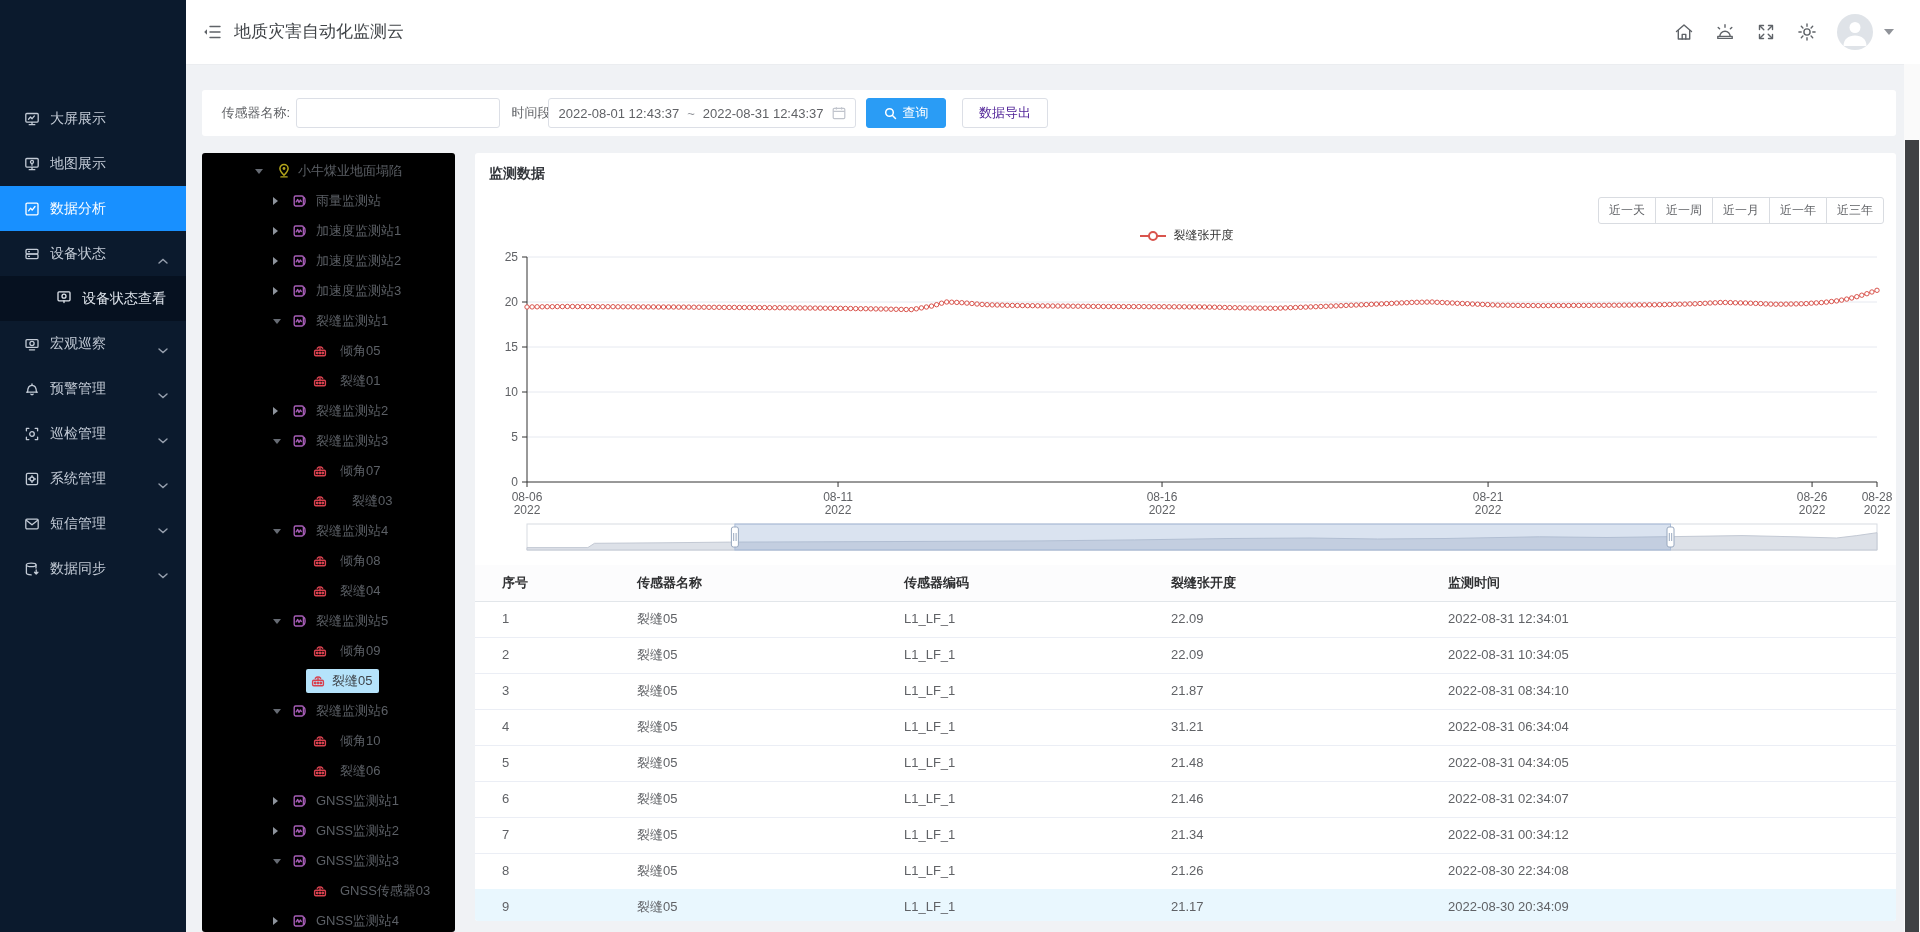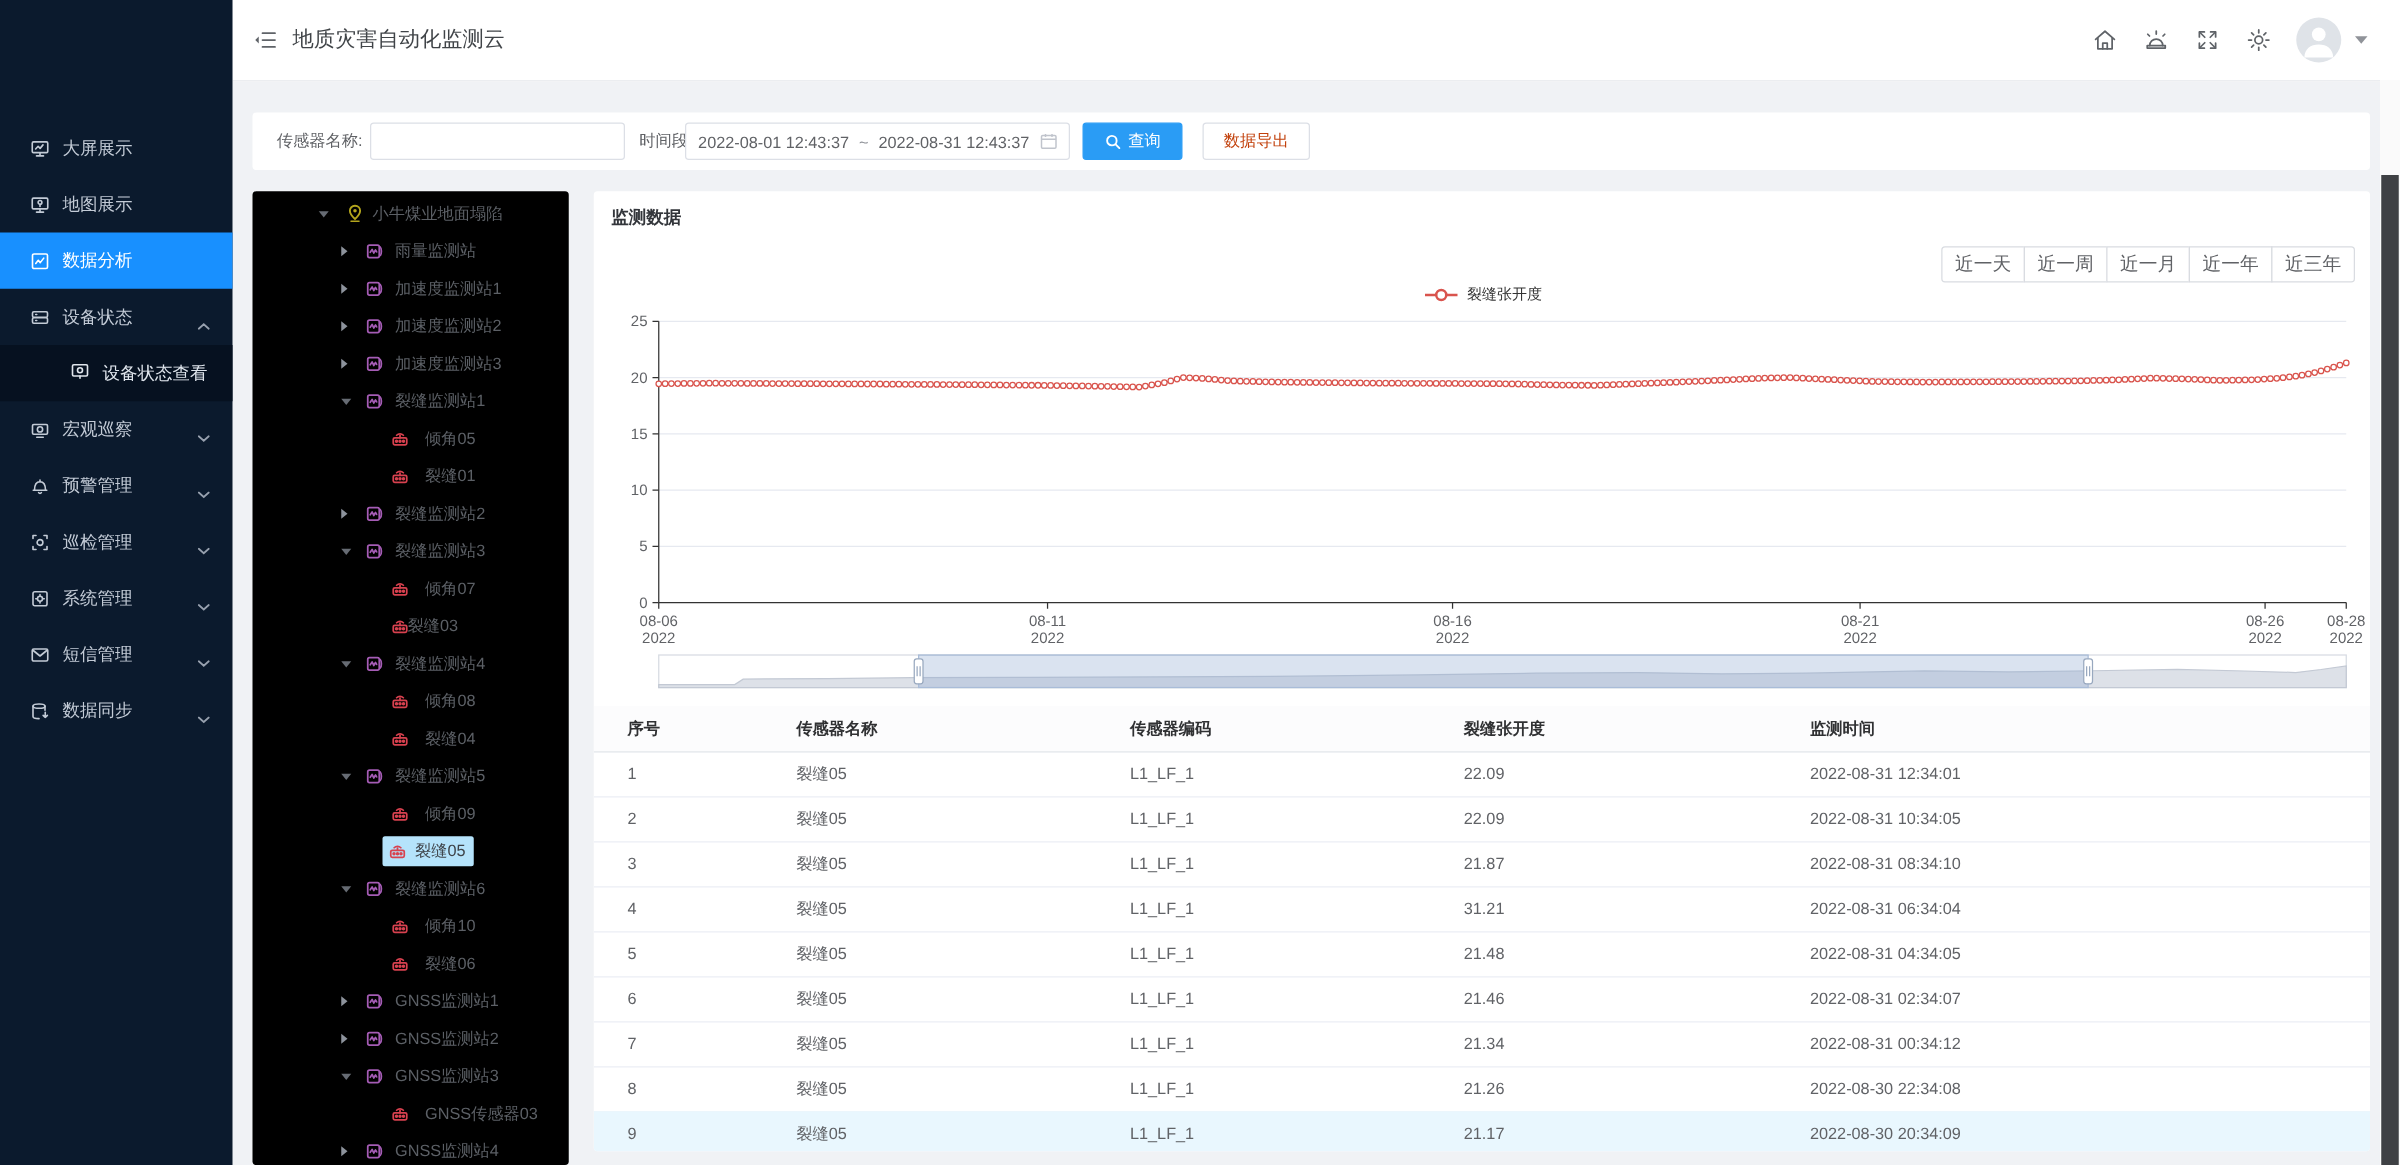--- a/index.html
+++ b/index.html
@@ -30,41 +30,41 @@
   .filter-card{position:absolute;left:202px;top:90px;width:1694px;height:46px;background:#fff;border-radius:3px}
   .f-label{position:absolute;top:0;height:46px;line-height:46px;font-size:13px;color:#606266}
   .sensor-input{position:absolute;left:94px;top:8px;width:186px;height:28px;border:1px solid #dcdfe6;
                 border-radius:3px;outline:none;padding:0 8px;font-size:13px;color:#606266}
   .date-range{position:absolute;left:346px;top:8px;width:306px;height:28px;border:1px solid #dcdfe6;
               border-radius:3px;display:flex;align-items:center;justify-content:center;gap:8px;
               font-size:13px;color:#606266;cursor:pointer;background:#fff}
   .btn{position:absolute;top:8px;height:30px;border-radius:3px;font-size:13px;display:flex;
        align-items:center;justify-content:center;gap:6px;cursor:pointer;box-sizing:border-box}
   .btn-primary{left:664px;width:80px;background:#2a9cf5;color:#fff;border:1px solid #2a9cf5}
-  .btn-plain{left:760px;width:86px;background:#fff;color:#c2410c;border:1px solid #dcdfe6}
+  .btn-plain{left:760px;width:86px;background:#fff;color:#4c1d95;border:1px solid #dcdfe6}
   
   .tree-card{position:absolute;left:202px;top:153px;width:253px;height:779px;background:#000000;
              border-radius:3px;overflow:hidden}
   .tnode{position:absolute;left:0;width:100%;height:30px;cursor:pointer}
   .tnode .tlabel{position:absolute;top:0;height:30px;line-height:30px;font-size:13px;color:#5c6066;white-space:nowrap}
   .tnode .ticon{position:absolute;top:7px;width:16px;height:16px;display:inline-flex}
   .caret-e{position:absolute;top:13px;width:0;height:0;border-left:4px solid transparent;
            border-right:4px solid transparent;border-top:5px solid #666b73;cursor:pointer}
   .caret-c{position:absolute;top:11px;width:0;height:0;border-top:4px solid transparent;
            border-bottom:4px solid transparent;border-left:5px solid #8d939c;cursor:pointer}
   .sel-wrap{position:absolute;left:104px;top:3px;height:24px;display:flex;align-items:center;
             gap:6px;background:#b5e3fb;border-radius:2px;padding:0 7px 0 4px}
   .sel-wrap .ticon2{width:16px;height:16px;display:inline-flex}
   .sel-wrap .tlabel2{font-size:13px;color:#3e4349;white-space:nowrap}
   
   .chart-card{position:absolute;left:475px;top:153px;width:1421px;height:768px;background:#fff;
               border-radius:3px;overflow:hidden}
   .panel-title{position:absolute;left:14px;top:12px;font-size:14px;color:#33363b;font-weight:bold}
   .range-group{position:absolute;top:44px;right:12px;display:inline-flex}
-  .range-btn{padding:4px 10px;font-size:15px;color:#606266;background:#fff;border:1px solid #d9dce1;
+  .range-btn{padding:4px 10px;font-size:12px;color:#606266;background:#fff;border:1px solid #d9dce1;
              margin-left:-1px;cursor:pointer}
   .range-btn:first-child{border-radius:3px 0 0 3px;margin-left:0}
   .range-btn:last-child{border-radius:0 3px 3px 0}
   .legend{position:absolute;left:0;top:74px;width:1421px;text-align:center}
   .legend .lg{display:inline-flex;align-items:center;gap:6px;cursor:pointer}
   .legend .lg span{font-size:12px;color:#333}
   .chart-wrap{position:absolute;left:0;top:90px;width:1421px;height:316px}
   .tick{font-size:12px;fill:#606266}
   .t-head{position:absolute;left:0;top:412px;width:1421px;height:36px;background:#fcfcfd;
           border-bottom:1px solid #e2e6ea}
@@ -416,21 +416,21 @@
       <span class="ticon" style="left:110px">
         <svg width="16" height="16" viewBox="0 0 16 16" fill="none" stroke="#d8414f" stroke-width="1.4" stroke-linecap="round" stroke-linejoin="round">
           <path d="M5.3 5.2a3.8 3.8 0 0 1 5.4 0"></path>
           <rect x="2.6" y="7.2" width="10.8" height="5.6" rx="1.2"></rect>
           <path d="M8 5.4v1.8"></path>
           <circle cx="5.2" cy="10" r=".7" fill="#d8414f"></circle>
           <circle cx="8" cy="10" r=".7" fill="#d8414f"></circle>
           <circle cx="10.8" cy="10" r=".7" fill="#d8414f"></circle>
         </svg>
       </span>
-      <span class="tlabel" style="left:124px">裂缝03</span>
+      <span class="tlabel" style="left:150px">裂缝03</span>
     </div>
     <div class="tnode" style="top: 363px;">
       <span class="caret-e" style="left:71px"></span>
       <span class="ticon" style="left:90px">
         <svg width="16" height="16" viewBox="0 0 16 16" fill="none" stroke="#a55cb5" stroke-width="1.4" stroke-linecap="round" stroke-linejoin="round">
           <rect x="2.2" y="3" width="9.2" height="10" rx="1.4"></rect>
           <path d="M4.2 8.8l1.5-2.3 1.3 2.9 1.4-2.4.9 1.5"></path>
           <path d="M12.2 4.6c1.2 1.2 1.2 5.6 0 6.8"></path>
         </svg>
       </span>

